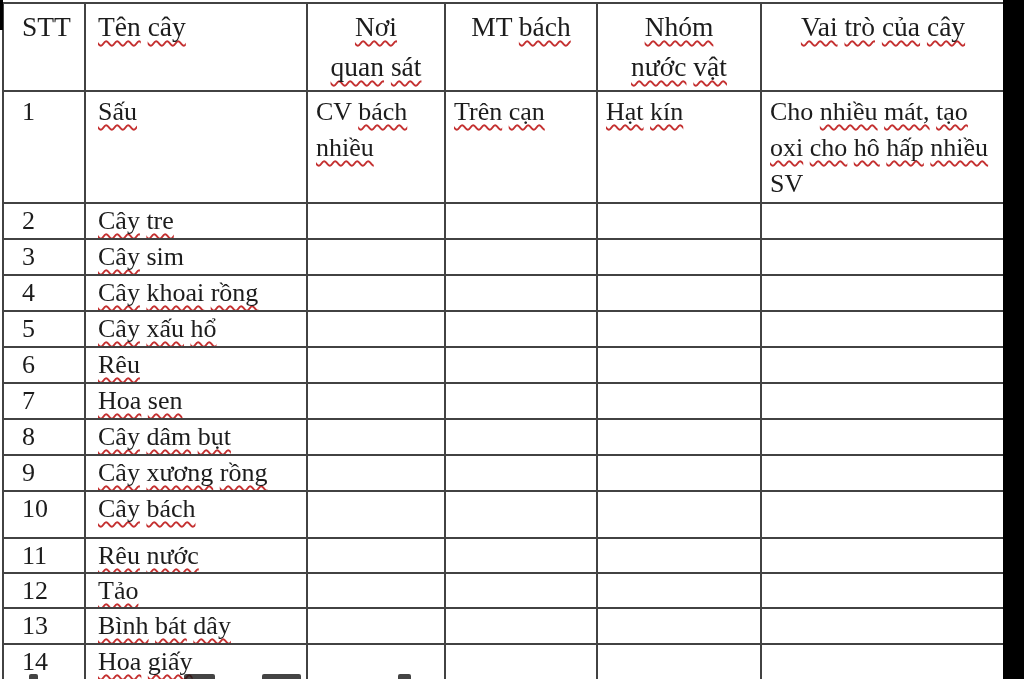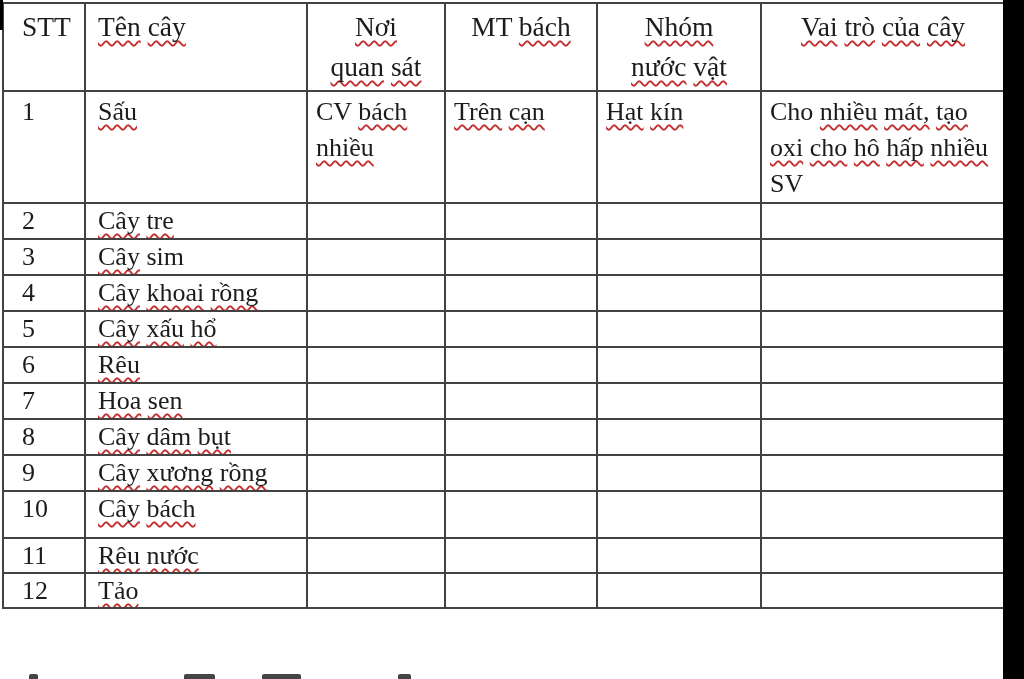--- a/index.html
+++ b/index.html
@@ -231,20 +231,44 @@
             <div class="cell-line"><span class="word">12</span></div>
           </td>
           <td class="col-1">
             <div class="cell-line"><span class="word sq">Tảo</span></div>
           </td>
           <td class="col-2"></td>
           <td class="col-3"></td>
           <td class="col-4"></td>
           <td class="col-5"></td>
         </tr>
+        <tr class="body-row" style="height: 36px;">
+          <td class="col-0">
+            <div class="cell-line"><span class="word">13</span></div>
+          </td>
+          <td class="col-1">
+            <div class="cell-line"><span class="word sq">Bình</span> <span class="word sq">bát</span> <span class="word sq">dây</span></div>
+          </td>
+          <td class="col-2"></td>
+          <td class="col-3"></td>
+          <td class="col-4"></td>
+          <td class="col-5"></td>
+        </tr>
+        <tr class="body-row" style="height: 36px;">
+          <td class="col-0">
+            <div class="cell-line"><span class="word">14</span></div>
+          </td>
+          <td class="col-1">
+            <div class="cell-line"><span class="word sq">Hoa</span> <span class="word sq">giấy</span></div>
+          </td>
+          <td class="col-2"></td>
+          <td class="col-3"></td>
+          <td class="col-4"></td>
+          <td class="col-5"></td>
+        </tr>
       </tbody>
   </table>
 
   <div class="corner-sliver"></div>
 
   <div class="cutoff-marks">
     <span class="m1"></span>
     <span class="m2"></span>
     <span class="m3"></span>
     <span class="m4"></span>

